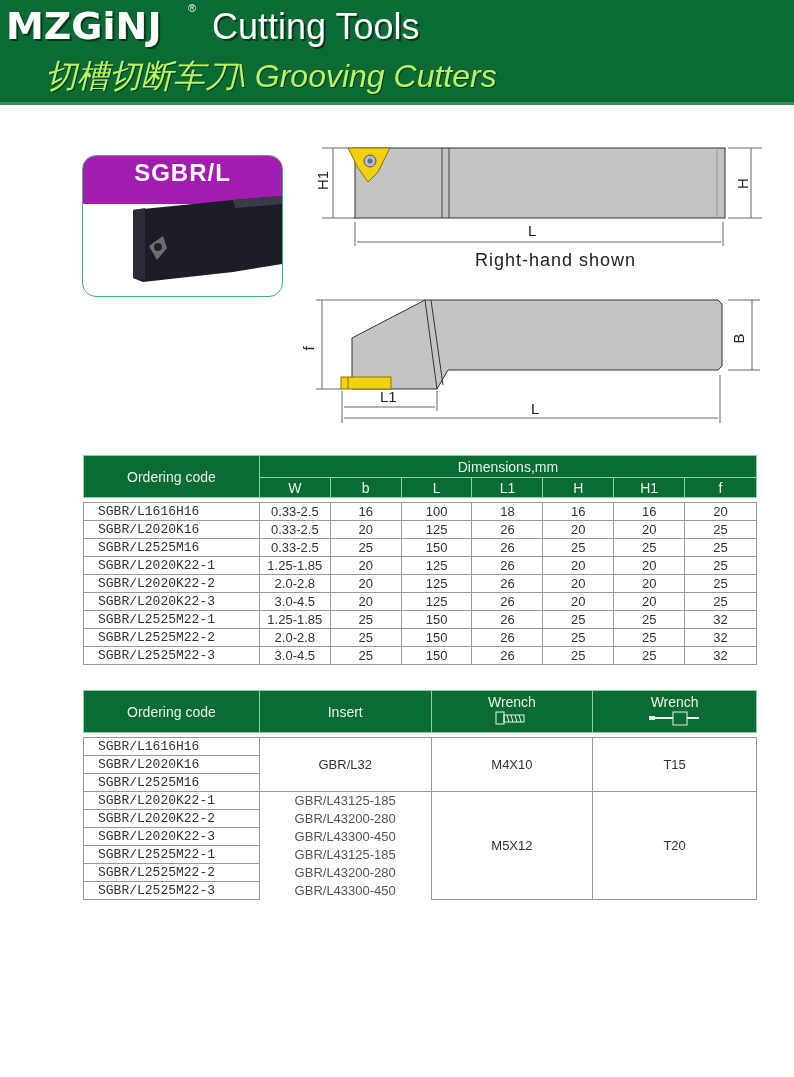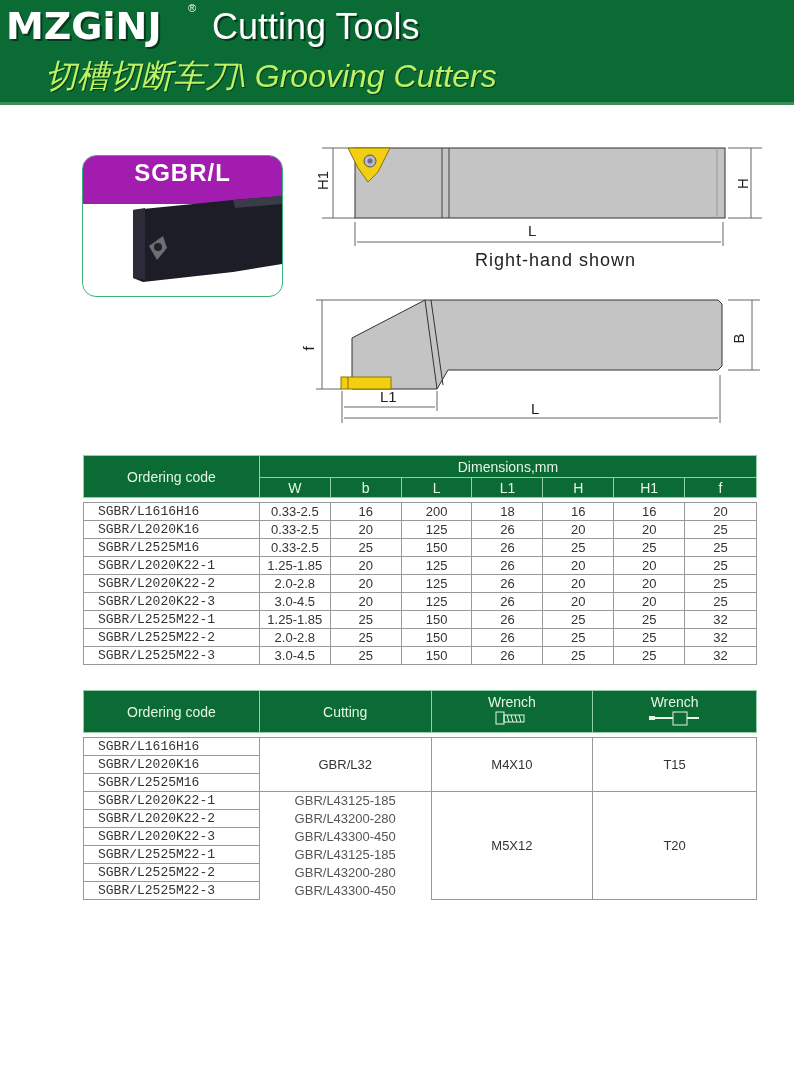--- a/index.html
+++ b/index.html
@@ -119,21 +119,21 @@
     </tr>
   </thead>
   <tbody id="dim-body">
     <tr class="gap">
         <td colspan="8"></td>
       </tr>
   <tr>
         <td class="code">SGBR/L1616H16</td>
         <td>0.33-2.5</td>
         <td>16</td>
-        <td>200</td>
+        <td>100</td>
         <td>18</td>
         <td>16</td>
         <td>16</td>
         <td>20</td>
       </tr>
       <tr>
         <td class="code">SGBR/L2020K16</td>
         <td>0.33-2.5</td>
         <td>20</td>
         <td>125</td>
@@ -218,21 +218,21 @@
 <table class="t2">
   <colgroup>
     <col style="width:176px">
       <col style="width:172px">
       <col style="width:162px">
       <col style="width:164px">
   </colgroup>
   <thead>
     <tr style="height:42px;">
       <th>Ordering code</th>
-      <th>Cutting</th>
+      <th>Insert</th>
       <th>
         <div>Wrench</div>
         <svg width="36" height="16">
             <rect x="2" y="2" width="8" height="12" fill="none" stroke="#e6f5e6"></rect>
             <rect x="10" y="5" width="20" height="7" fill="none" stroke="#e6f5e6"></rect>
             <path d="M13 5 l2 7 M17 5 l2 7 M21 5 l2 7 M25 5 l2 7" stroke="#e6f5e6"></path>
           </svg>
       </th>
       <th>
         <div>Wrench</div>

